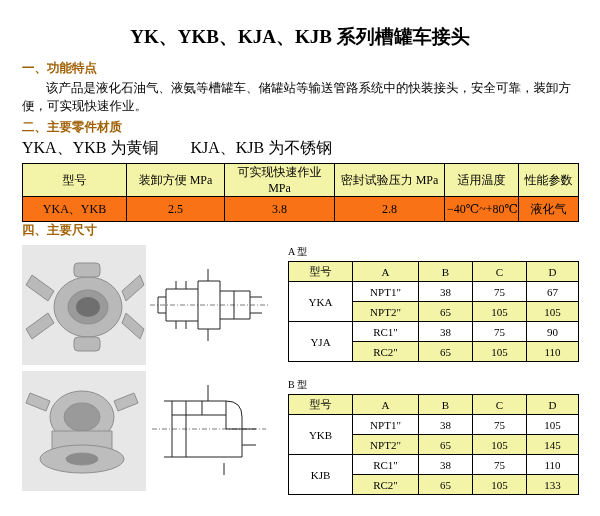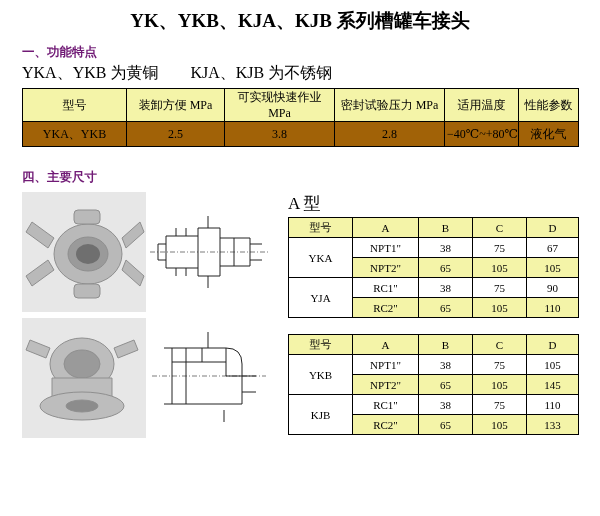--- a/index.html
+++ b/index.html
@@ -18,26 +18,26 @@
   .page {
     position: relative;
     width: 600px;
     height: 516px;
   }
   .title {
     text-align: center;
     font-size: 19px;
     font-weight: bold;
     letter-spacing: 0px;
-    padding-top: 8px;
+    padding-top: 24px;
     padding-bottom: 6px;
     font-family: "Liberation Serif", "DejaVu Serif", serif;
   }
   .sec-head {
-    color: #701a75;
+    color: #a16207;
     font-weight: bold;
     font-size: 12.5px;
     margin: 4px 0 2px 22px;
   }
   .para {
     font-size: 12.5px;
     line-height: 1.45;
     margin: 0 18px 0 22px;
     text-indent: 24px;
   }
@@ -62,21 +62,21 @@
     text-align: center;
     font-size: 12px;
     height: 24px;
     padding: 0 2px;
   }
   table.spec thead th {
     background: #f4f4a8;
     font-weight: normal;
   }
   table.spec tbody tr.odd td {
-    background: #a16207;
+    background: #f97316;
   }
   table.spec tbody tr.even td {
     background: #f4f4a8;
   }
 
   
   .lower {
     position: relative;
     margin-top: 6px;
   }
@@ -105,21 +105,21 @@
     position: relative;
     overflow: hidden;
   }
   .tbl-col {
     position: absolute;
     left: 288px;
     top: 0;
     width: 292px;
   }
   .type-label {
-    font-size: 17px;
+    font-size: 10px;
     margin-bottom: 2px;
   }
   table.dim {
     border-collapse: collapse;
     width: 290px;
     table-layout: fixed;
     margin-bottom: 16px;
   }
   table.dim th, table.dim td {
     border: 1px solid #000000;
@@ -136,33 +136,35 @@
     background: #ffffff;
     margin-top: 32px;
   }
   table.dim tr.shade td {
     background: #f4f4a8;
   }
   table.dim tr.plain td {
     background: #ffffff;
   }
   .sec-head.dim-head {
-    margin-top: 22px;
+    margin-top: 0;
   }
   svg { display: block; }
 </style>
 </head>
 <body>
 
 <div class="page">
 
   <div class="title">YK、YKB、KJA、KJB 系列槽罐车接头</div>
 
   <div class="sec-head">一、功能特点</div>
-
+  <div class="para">该产品是液化石油气、液氨等槽罐车、储罐站等输送管路系统中的快装接头，安全可靠，装卸方便，可实现快速作业。</div>
+
+  <div class="sec-head">二、主要零件材质</div>
   <div class="mat-line">
     <span>YKA、YKB 为黄铜</span><span class="gap"></span><span>KJA、KJB 为不锈钢</span>
   </div>
 
 
   <table class="spec">
     <colgroup>
       <col style="width:104px">
         <col style="width:98px">
         <col style="width:110px">
@@ -311,20 +313,21 @@
           </tr>
           <tr class="shade">
             <td>RC2"</td>
             <td>65</td>
             <td>105</td>
             <td>110</td>
           </tr>
         </tbody>
       </table>
 
+      <div class="type-label">B 型</div>
       <table class="dim">
         <colgroup>
           <col style="width:64px">
             <col style="width:66px">
             <col style="width:54px">
             <col style="width:54px">
             <col style="width:52px">
         </colgroup>
         <thead>
           <tr>

